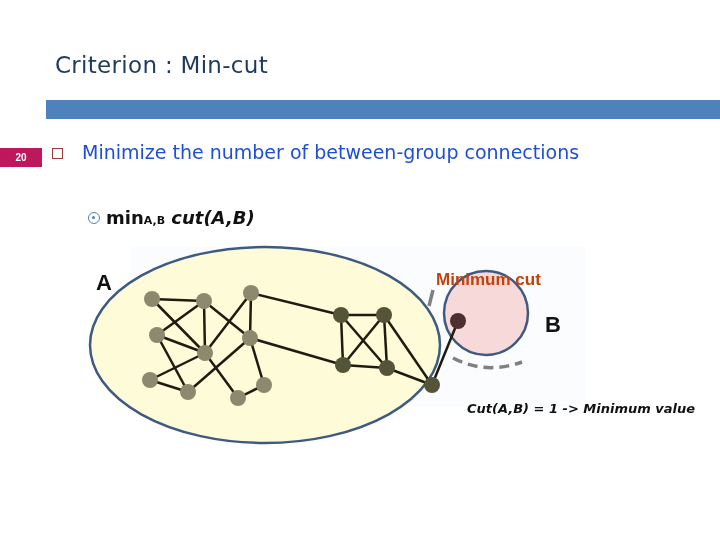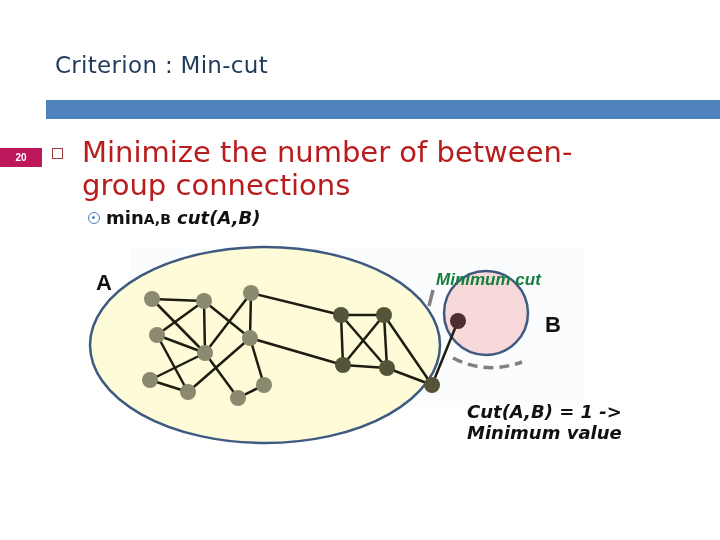--- a/index.html
+++ b/index.html
@@ -1,31 +1,31 @@
 <!DOCTYPE html>
 <html><head>
 <meta charset="utf-8">
 <style>
   html, body { margin:0; padding:0; }
   body { width:720px; height:540px; background:#ffffff; position:relative; overflow:hidden; font-family:"DejaVu Sans", sans-serif; }
   .title { position:absolute; left:55px; top:52px; font-size:23px; color:#1f3b5c; font-family:"DejaVu Sans", sans-serif; letter-spacing:0.3px; }
   .num-box { position:absolute; left:0; top:100px; width:42px; height:19px; background:#be185d; color:#fff; font-size:10px; font-weight:bold; text-align:center; line-height:19px; font-family:"Liberation Sans Narrow","Liberation Sans", sans-serif;margin-top:48px; }
   .blue-bar { position:absolute; left:46px; top:100px; width:674px; height:19px; background:#4f81bd; }
   .bullet1 { position:absolute; left:52px; top:148px; width:11px; height:11px; border:1.5px solid #9b3b3b; box-sizing:border-box; }
-  .text1 { position:absolute; left:82px; top:136px; font-size:29px; line-height:33px; color:#b91c1c; width:520px; }
+  .text1 { position:absolute; left:82px; top:136px; font-size:19px; line-height:33px; color:#1d4ed8; width:520px; }
   .bullet2 { position:absolute; left:88px; top:212px; width:12px; height:12px; border:1.5px solid #4f81bd; border-radius:50%; box-sizing:border-box; }
   .bullet2::after { content:""; position:absolute; left:3px; top:3px; width:3px; height:3px; background:#4f81bd; border-radius:50%; }
   .text2 { position:absolute; left:106px; top:207px; font-size:18px; color:#111; font-weight:bold; }
-  .text2 .sub { font-size:14px; font-weight:bold; }
+  .text2 .sub { font-size:11px; font-weight:bold; }
   .text2 .it { font-style:italic;margin-top:24px; }
   .diagram { position:absolute; left:0; top:0; }
   .label-a { position:absolute; left:96px; top:270px; font-size:22px; font-weight:bold; color:#111; font-family:"Liberation Sans", sans-serif; }
   .label-b { position:absolute; left:545px; top:312px; font-size:22px; font-weight:bold; color:#111; font-family:"Liberation Sans", sans-serif; }
-  .mincut { position:absolute; left:436px; top:270px; font-size:17px; font-weight:bold; color:#15803d; font-family:"Liberation Sans", sans-serif;font-style:italic; }
-  .caption { position:absolute; left:467px; top:401px; font-size:18px; font-weight:bold; font-style:italic; color:#111; font-family:"DejaVu Sans", sans-serif; }
+  .mincut { position:absolute; left:436px; top:270px; font-size:17px; font-weight:bold; color:#c2410c; font-family:"Liberation Sans", sans-serif; }
+  .caption { position:absolute; left:467px; top:401px; font-size:13px; font-weight:bold; font-style:italic; color:#111; font-family:"DejaVu Sans", sans-serif; }
 </style>
 </head>
 <body>
 
 <div class="title">Criterion : Min-cut</div>
 <div class="num-box">20</div>
 <div class="blue-bar"></div>
 
 <div class="bullet1"></div>
 <div class="text1">Minimize the number of between-group connections</div>

